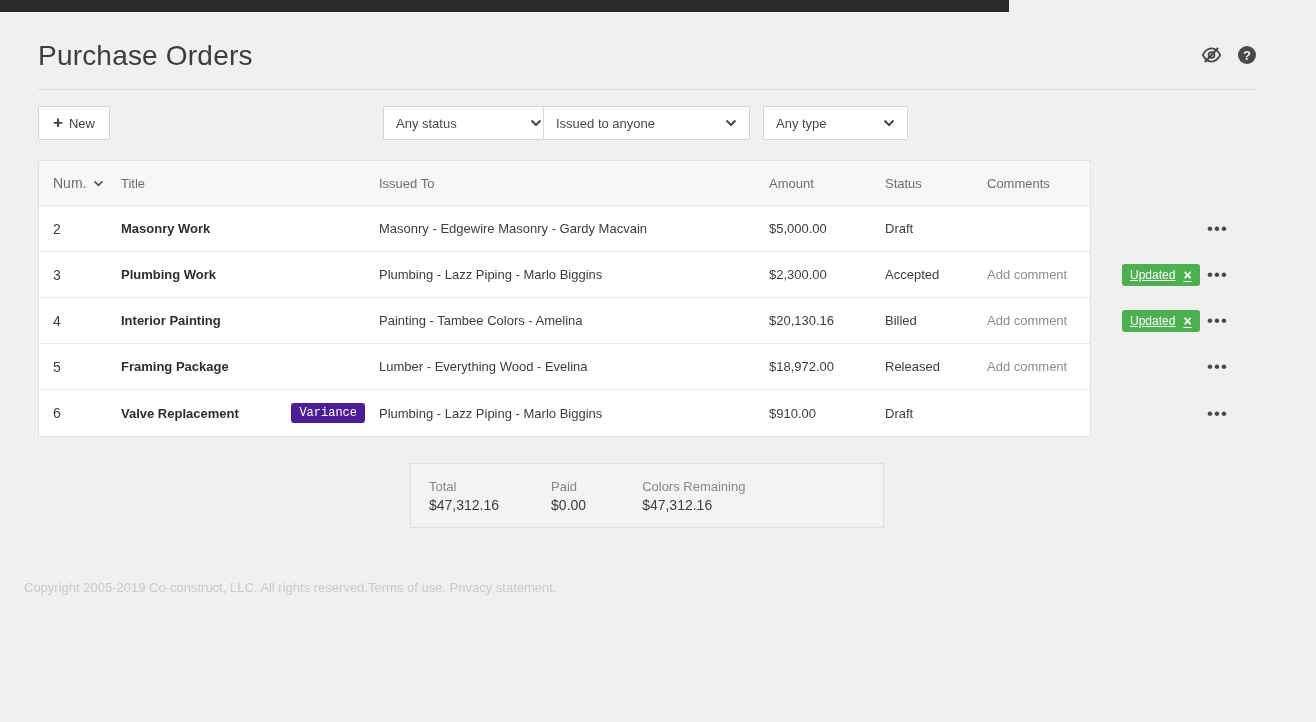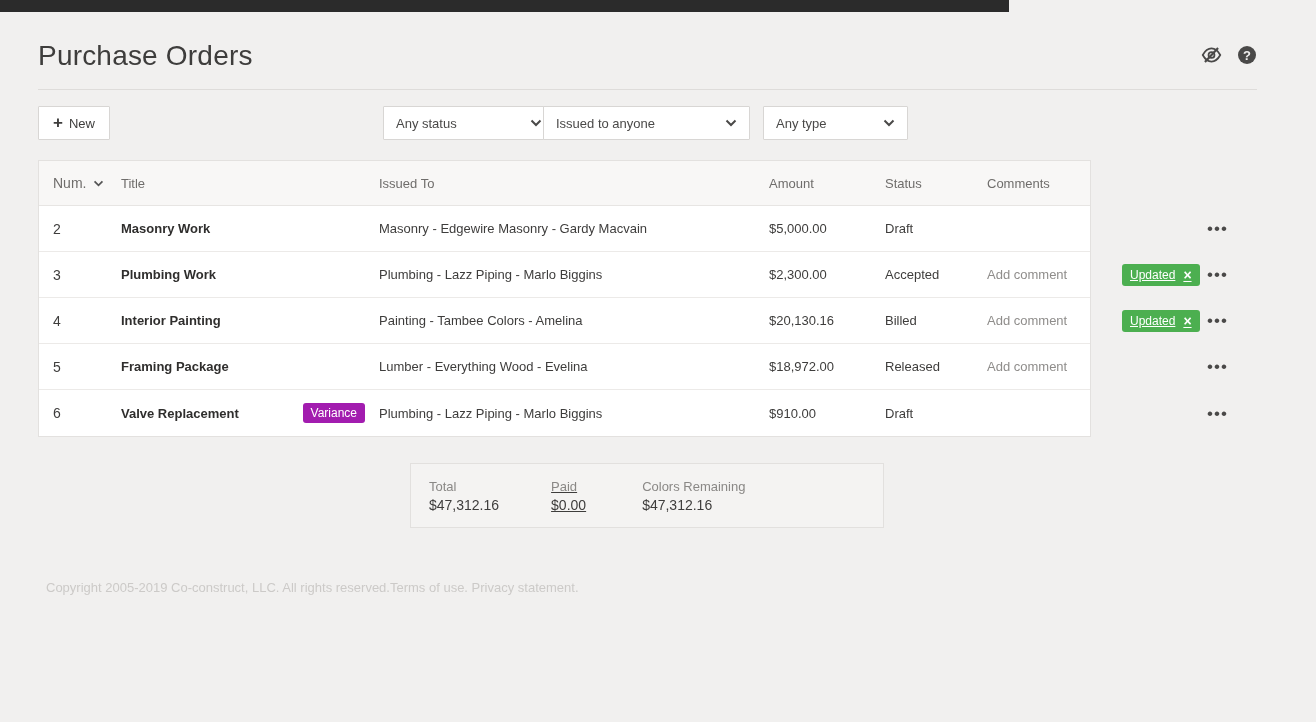--- a/index.html
+++ b/index.html
@@ -75,39 +75,39 @@
   .row-title { font-weight:bold; color:#2f2e2d; cursor:pointer; }
   .add-comment { color:#8f8d8b; cursor:pointer; }
   .badge-updated {
     background:#4caf50; color:#fff; font-size:12px; border-radius:3px;
     padding:4px 8px; display:flex; align-items:center; gap:8px; cursor:default;text-decoration:underline;
   }
   .badge-updated .x {
     font-weight:bold; font-size:14px; line-height:1; cursor:pointer;
   }
   .badge-variance {
-    margin-left:auto; background:#a21caf; color:#fff; font-size:12px;
-    border-radius:3px; padding:3px 8px; cursor:default;
+    margin-left:auto; background:#4c1d95; color:#fff; font-size:12px;
+    border-radius:3px; padding:3px 8px; cursor:default;font-family:Liberation Mono, monospace;
   }
   .dots {
     font-size:17px; color:#4a4948; cursor:pointer; letter-spacing:1px; line-height:1;
   }
   
   .summary {
     position:absolute; left:410px; top:463px; width:474px; height:65px;
     background:#f4f3f2; border:1px solid #e2e0de; display:flex; align-items:center;
   }
   .sum-item { margin-left:18px; }
-  .sum-item.paid { margin-left:52px;text-decoration:underline; }
+  .sum-item.paid { margin-left:52px; }
   .sum-item.balance { margin-left:56px; }
   .sum-label { font-size:13px; color:#8a8886; margin-bottom:3px; }
   .sum-value { font-size:14px; color:#3e3d3c; }
   
   .footer {
-    position:absolute; left:46px; top:580px; font-size:13px; color:#cccac8;
+    position:absolute; left:24px; top:580px; font-size:13px; color:#cccac8;
   }
   .footer span { cursor:pointer; }
 </style>
 </head>
 <body>
 
 <div class="topbar"></div>
 
 <div class="page-title">Purchase Orders</div>
 

